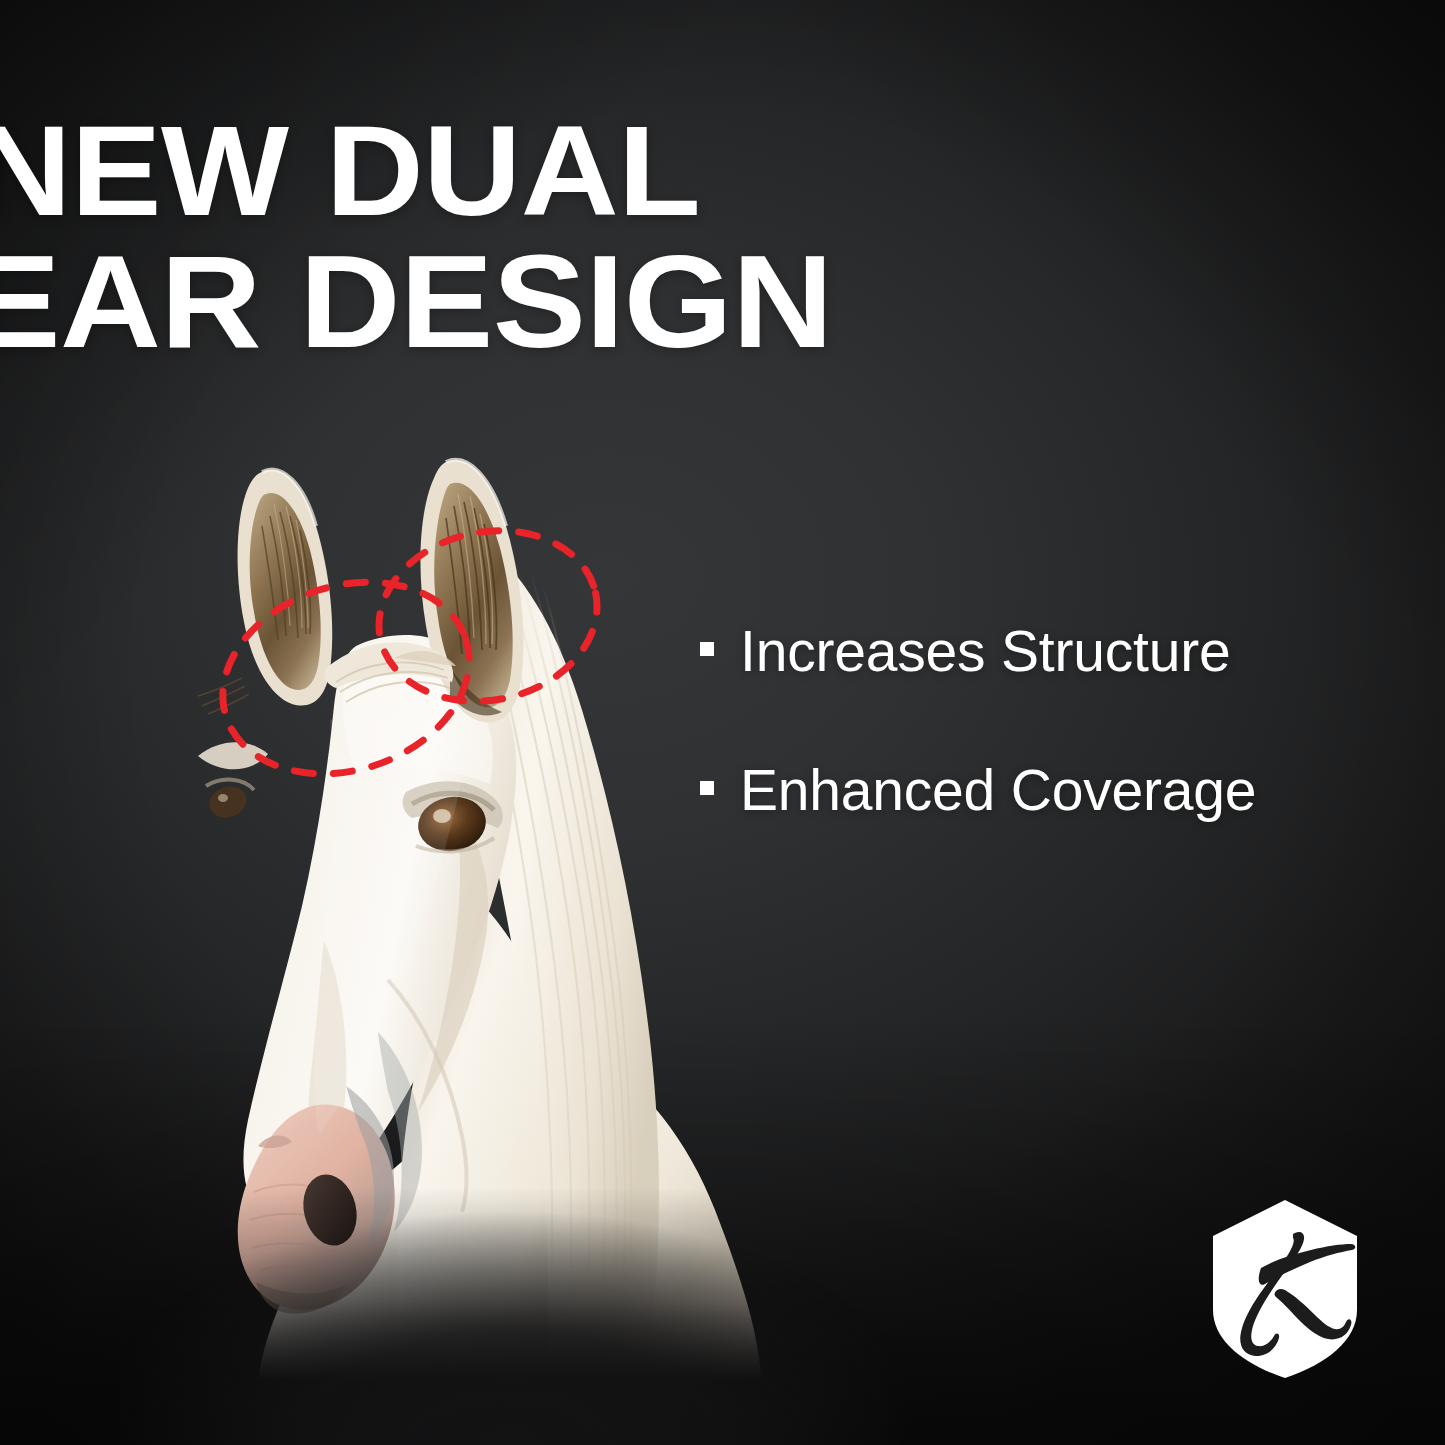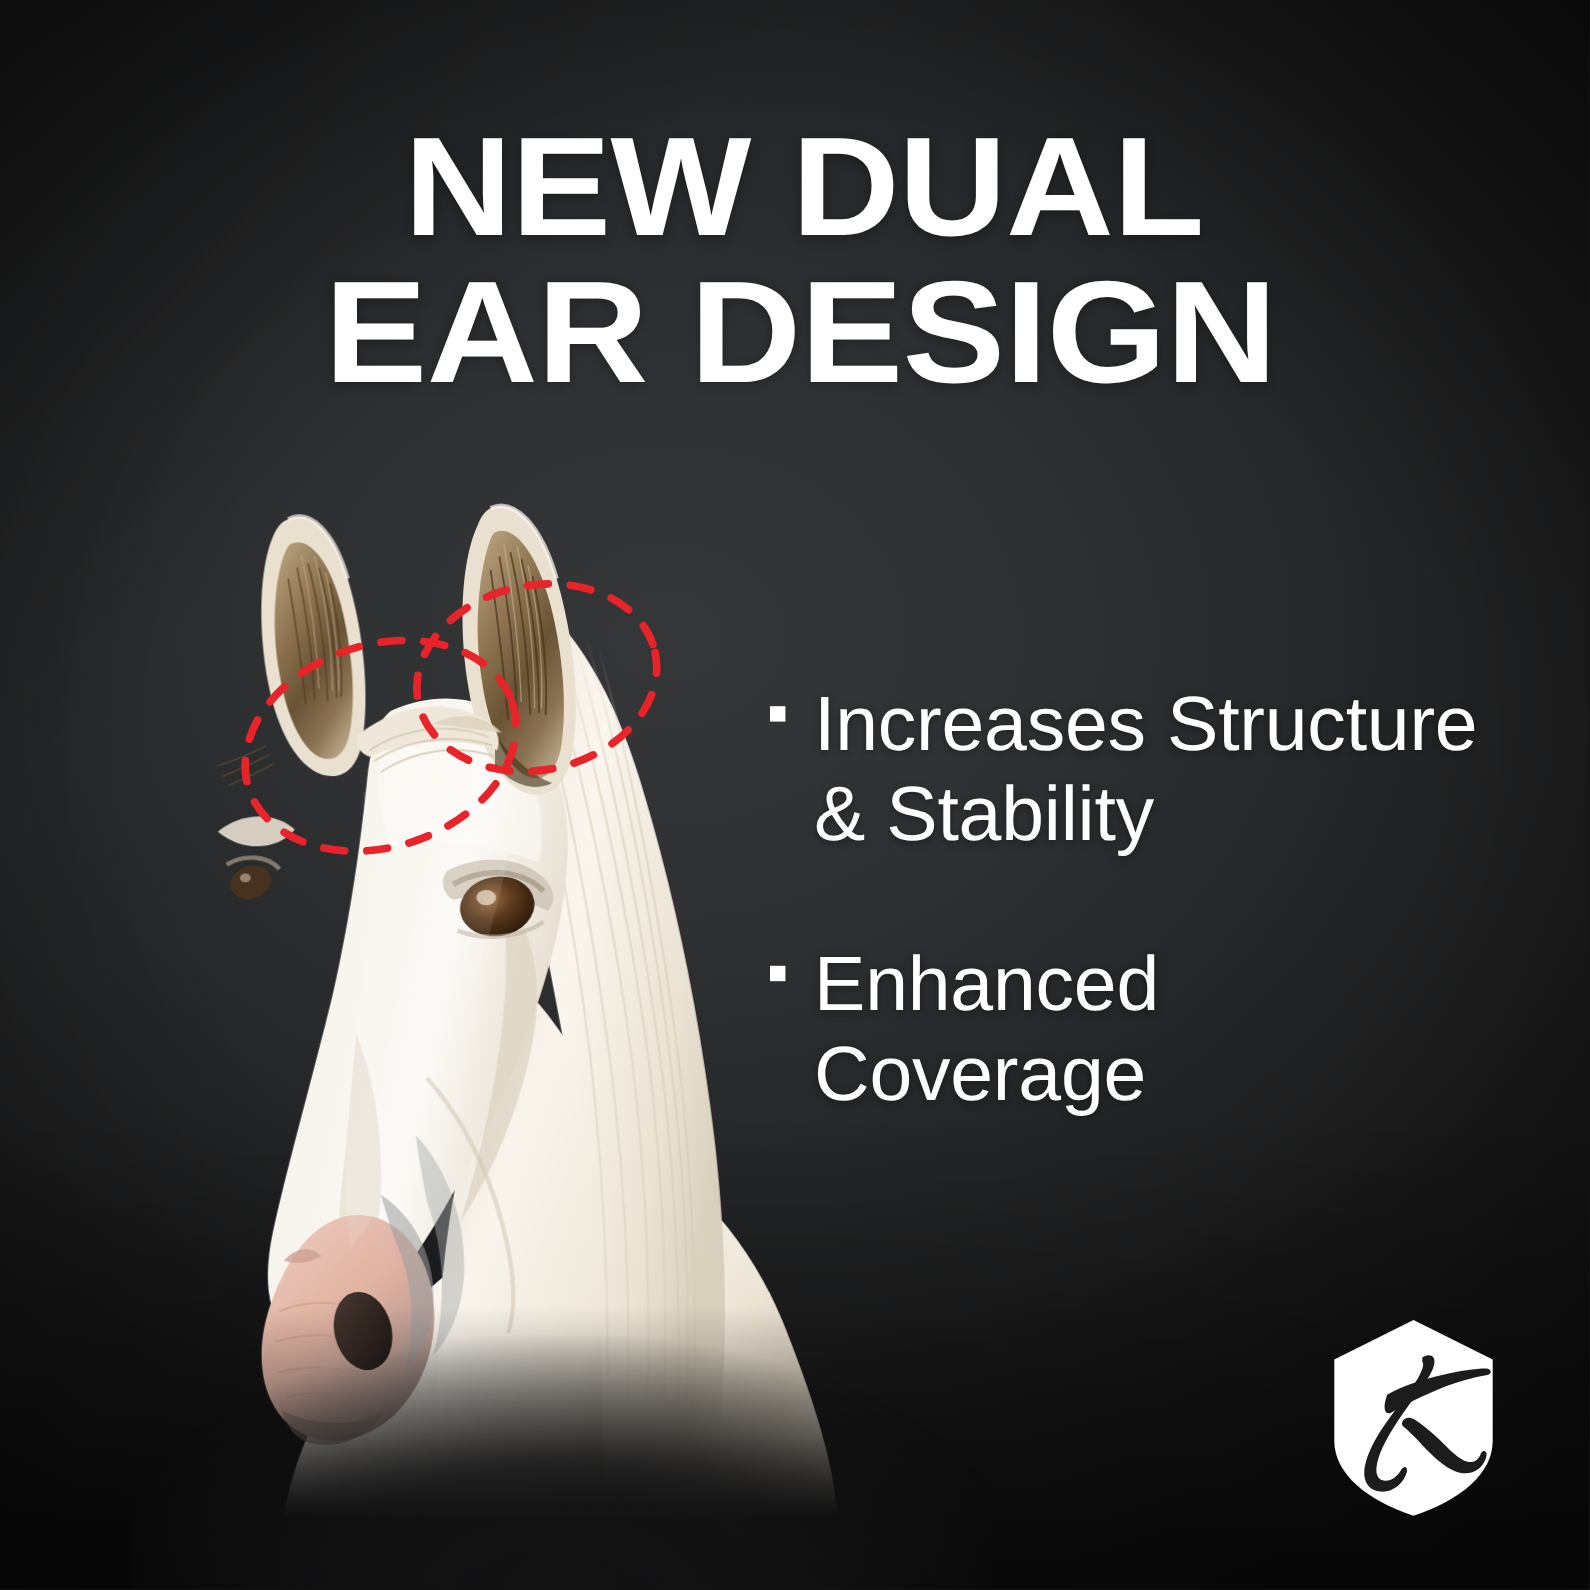--- a/index.html
+++ b/index.html
@@ -30,21 +30,21 @@
     background:
       linear-gradient(to bottom right, rgba(0,0,0,.30) 0%, rgba(0,0,0,0) 26%),
       linear-gradient(to bottom left,  rgba(0,0,0,.28) 0%, rgba(0,0,0,0) 24%),
       linear-gradient(to top,          rgba(0,0,0,.50) 0%, rgba(0,0,0,0) 30%);
   }
 
   
   .headline{
     position:absolute;
     left:0;right:0;top:108px;
-    text-align:center;
+    text-align:left;
     color:#ffffff;
     font-weight:700;
     letter-spacing:-0.5px;
     line-height:0.99;
     text-shadow:0 2px 10px rgba(0,0,0,.30);
     z-index:30;
   }
   .headline .hl-line{
     display:block;
     font-size:128px;
@@ -68,21 +68,21 @@
   .bullet-row:last-child{margin-bottom:12px;}
   .bullet-mark{
     flex:0 0 auto;
     width:14px;height:14px;
     background:#ffffff;
     margin-top:24px;
     margin-right:26px;
   }
   .bullet-text{
     color:#ffffff;
-    font-size:70px;
+    font-size:57px;
     line-height:1.17;
     font-weight:400;
     letter-spacing:-0.2px;
     text-shadow:0 2px 8px rgba(0,0,0,.35);
   }
 
   
   .horse-wrap{
     position:absolute;
     left:150px;top:420px;
@@ -405,21 +405,20 @@
     <span class="hl-line l1">NEW DUAL</span>
     <span class="hl-line l2">EAR DESIGN</span>
   </div>
 
   <div class="bullets">
 
     <div class="bullet-row">
       <span class="bullet-mark"></span>
       <div class="bullet-text">
         <span>Increases Structure</span><br>
-        <span>&amp; Stability</span>
       </div>
     </div>
 
     <div class="bullet-row">
       <span class="bullet-mark"></span>
       <div class="bullet-text">
         <span>Enhanced Coverage</span><br>
       </div>
     </div>
 

